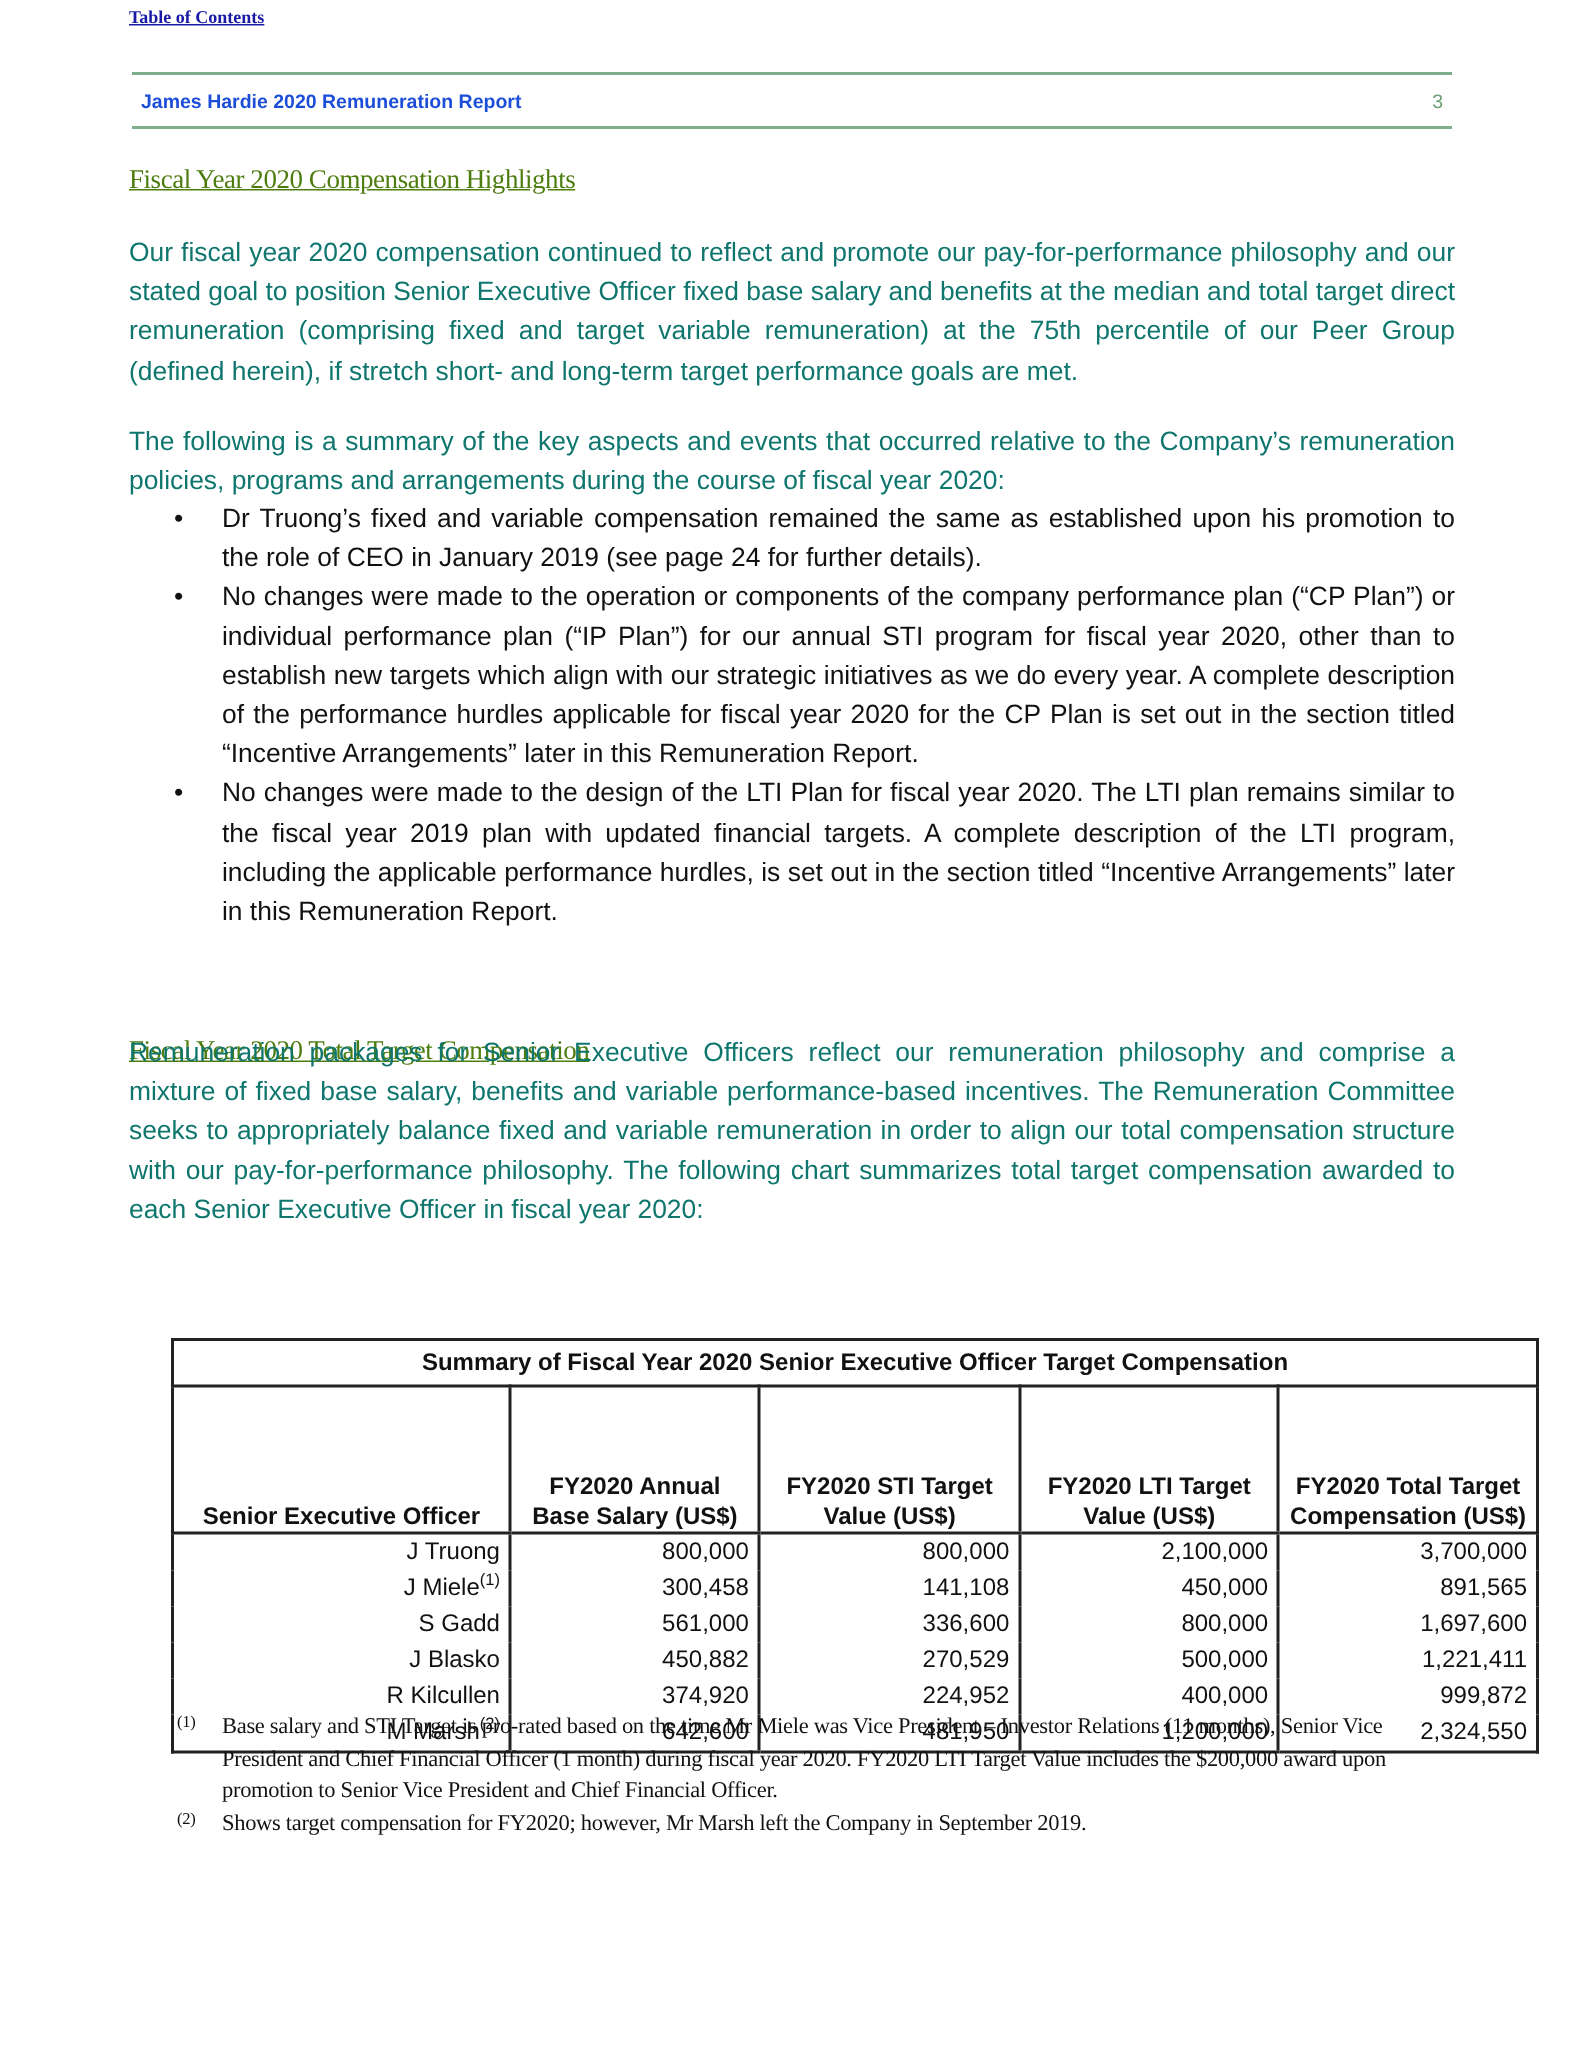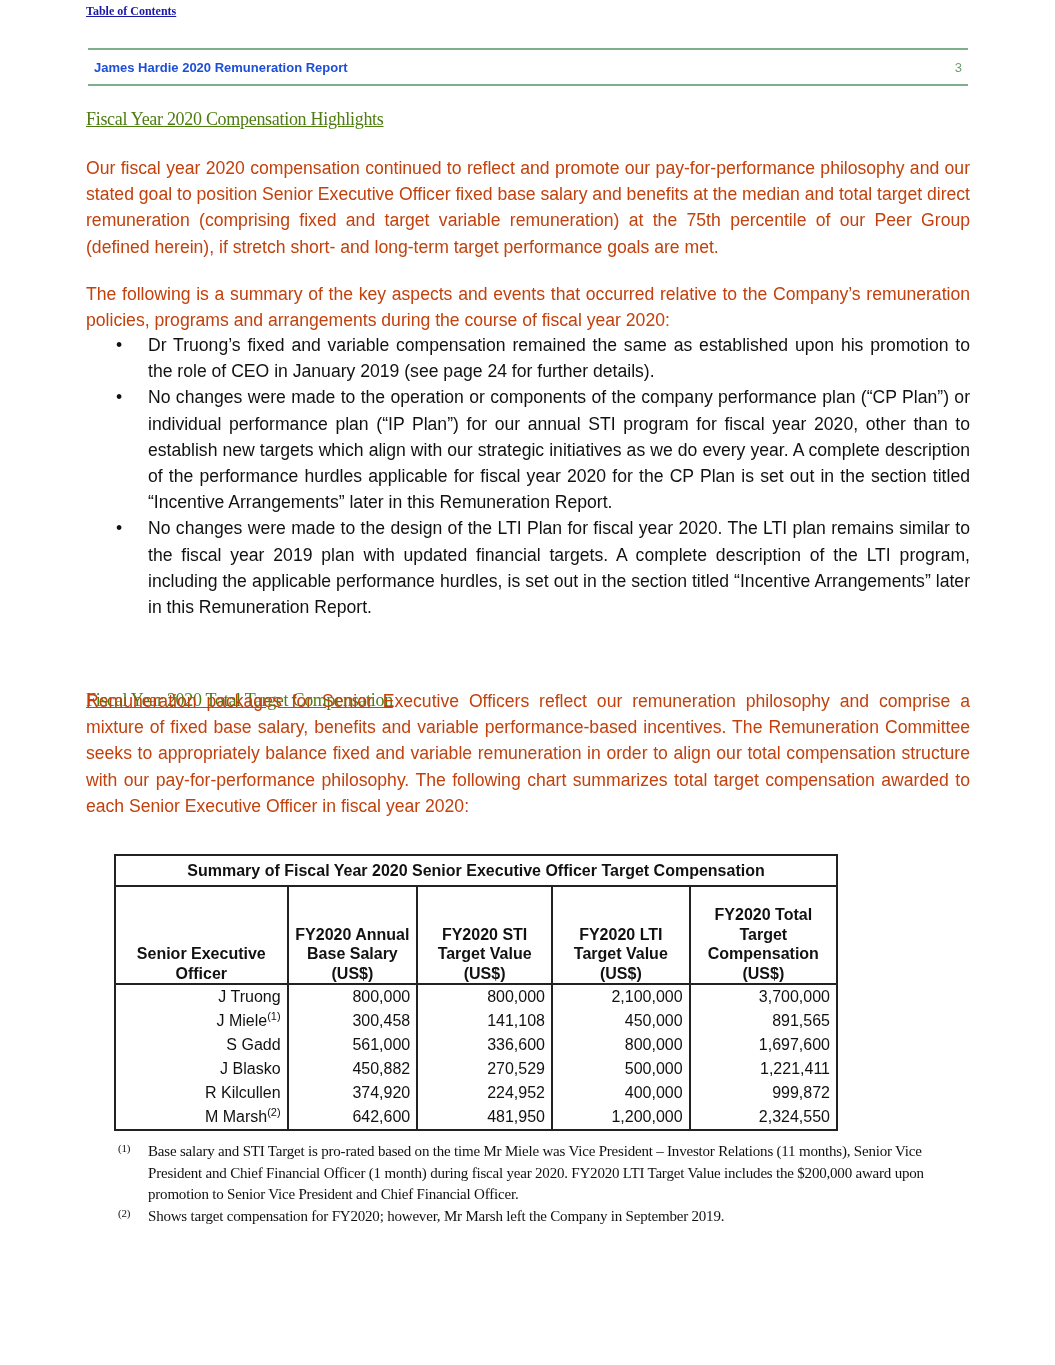--- a/index.html
+++ b/index.html
@@ -19,31 +19,31 @@
     font-family: "Liberation Sans", sans-serif; font-size: 13px; color: #6b9e73;
   }
   .section-title {
     position: absolute; left: 86px;
     font-family: "Liberation Serif", serif; font-size: 18px; text-decoration: underline; color: #4d7c0f;
     letter-spacing: -0.3px;
   }
   .para {
     position: absolute; left: 86px; width: 884px;
     font-family: "Liberation Sans", sans-serif; font-size: 17.6px; line-height: 26.2px;
-    text-align: justify; color: #c2410c;
+    text-align: justify; color: #0f766e;
   }
   .bullets { position: absolute; left: 86px; top: 332px; width: 884px; margin: 0; padding: 0; list-style: none; }
   .bullets li {
     position: relative; padding-left: 62px;
     font-family: "Liberation Sans", sans-serif; font-size: 17.6px; line-height: 26.2px;
     text-align: justify; color: #111;
   }
   .bullets li .dot { position: absolute; left: 30px; top: 0; }
   table.comp {
-    position: absolute; left: 114px; top: 854px; width: 724px;
+    position: absolute; left: 114px; top: 892px; width: 912px;
     border-collapse: collapse;
     font-family: "Liberation Sans", sans-serif; font-size: 16px; color: #111;
   }
   table.comp th.caption-cell {
     border: 2px solid #222; font-weight: bold; text-align: center; height: 29px; padding: 0;
   }
   table.comp th.col {
     font-weight: bold; text-align: center; vertical-align: bottom; line-height: 19.5px;
     border-left: 2px solid #222; border-bottom: 2px solid #222; padding: 18px 4px 0 4px; height: 78px; margin-left: 10px;
   }

